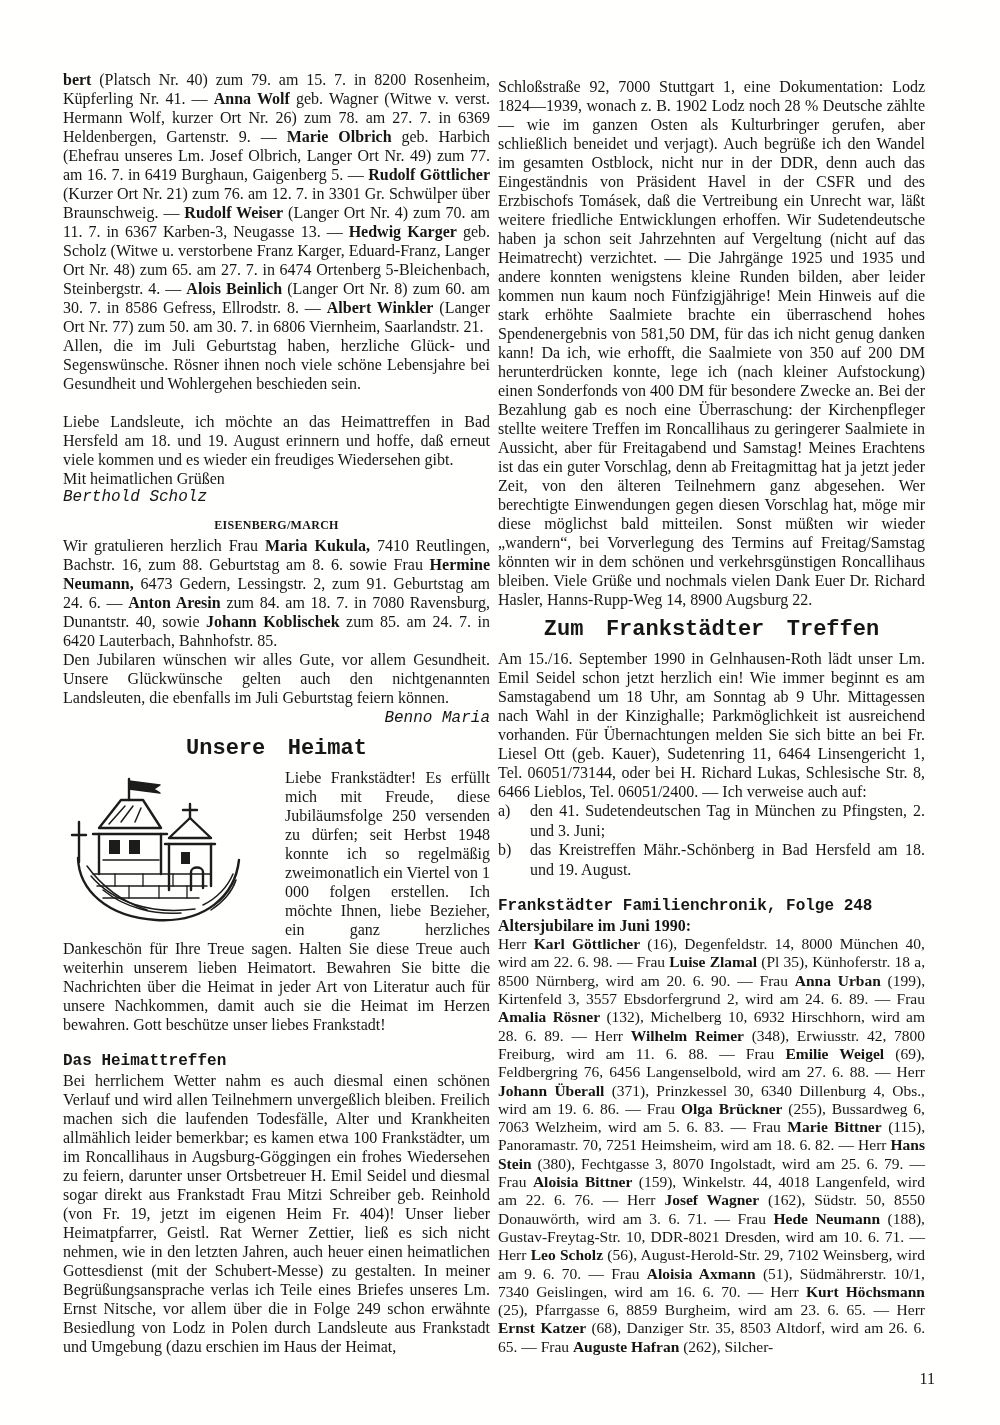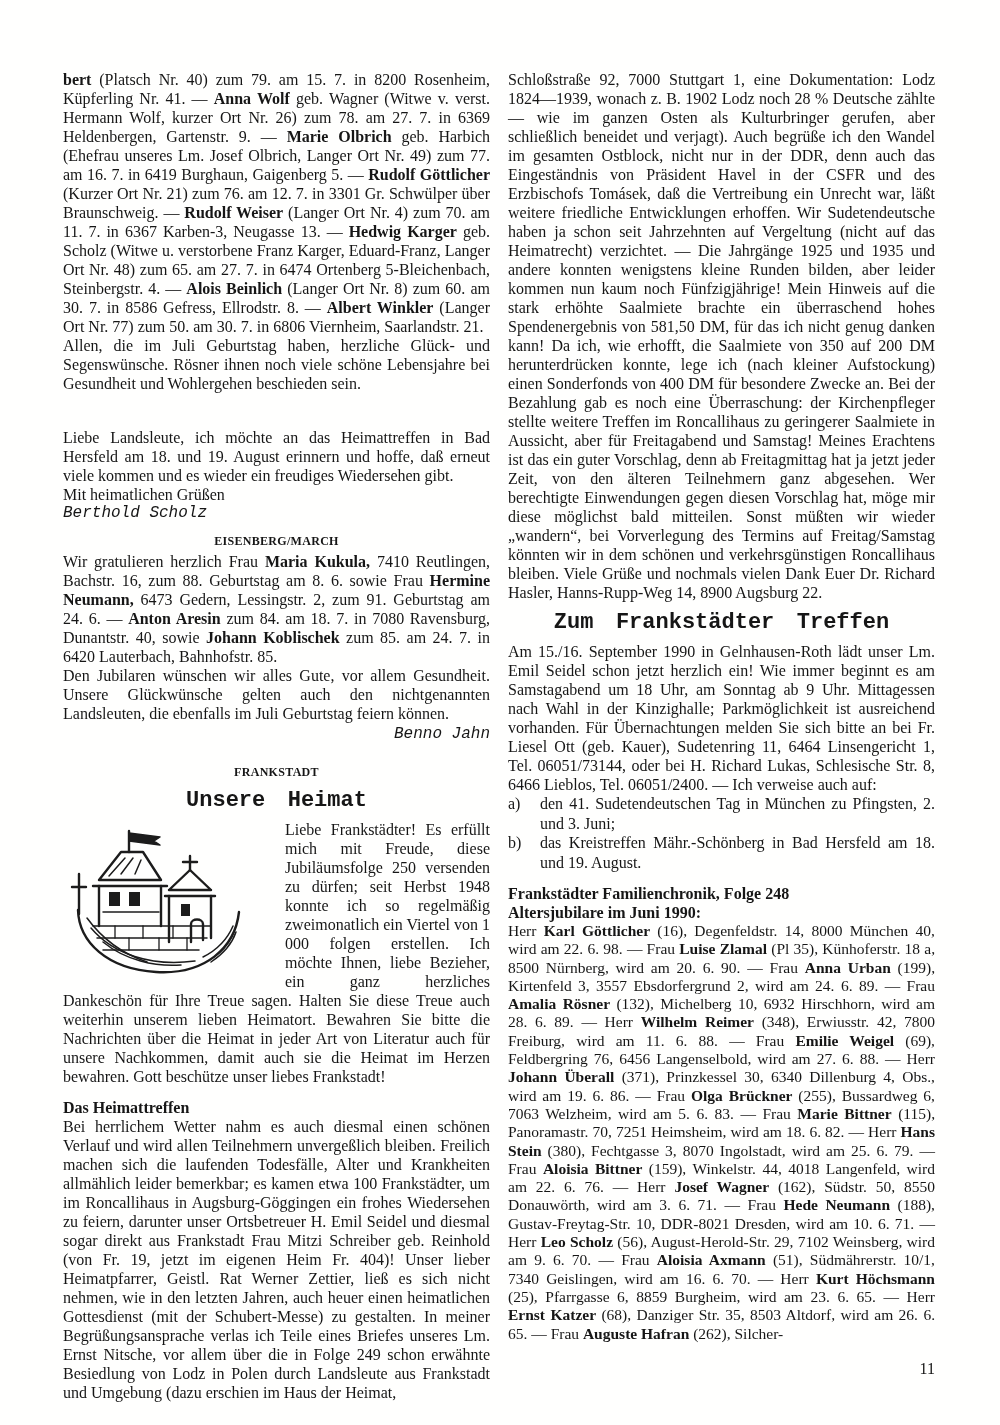--- a/index.html
+++ b/index.html
@@ -1,57 +1,56 @@
 <!DOCTYPE html>
 <html lang="de"><head>
 <meta charset="utf-8">
 <style>
   html,body{margin:0;padding:0;background:#ffffff;}
   .page{position:relative;width:1000px;height:1425px;background:#fffffe;overflow:hidden;
         font-family:"Liberation Serif","DejaVu Serif",serif;color:#161616;}
-  .columns{position:absolute;left:63px;top:70px;width:872px;display:flex;gap:18px;}
+  .columns{position:absolute;left:63px;top:70px;width:872px;display:flex;gap:8px;align-items:flex-end;}
   .col{width:427px;}
   .para{margin:0;font-size:16px;line-height:19px;text-align:justify;}
-  .para.sp{margin-top:35px;}
+  .para.sp{margin-top:19px;}
   .chron{font-size:15.5px;line-height:18.3px;font-family:Liberation Serif, serif;}
   .b{font-weight:bold;}
   .i{font-style:italic;font-family:Liberation Mono, monospace;}
   .sec-head{margin:11px 0 3px;font-size:12px;font-weight:bold;text-align:center;letter-spacing:.3px;}
   .sec-head.sp{margin-top:21px;}
   .big-head{margin:8px 0 7px;font-size:22px;font-weight:bold;text-align:center;word-spacing:.42em;font-family:Liberation Mono, monospace;}
   .sub-head{margin:0;font-size:16px;line-height:19px;font-weight:bold;text-align:left;}
-  .sub-head.sp{margin-top:12px;}
+  .sub-head.sp{margin-top:18px;font-family:Liberation Mono, monospace;}
   .sig{margin:0;font-size:16px;line-height:19px;text-align:right;}
   .sigline{margin:0;font-size:16px;line-height:19px;display:flex;justify-content:space-between;flex-direction:column;}
   .li{margin:0;font-size:16px;line-height:19.5px;display:flex;}
   .li .marker{flex:0 0 32px;}
   .li .li-text{flex:1;text-align:justify;}
   .figure-wrap{overflow:visible;}
   .figure-wrap .para{text-align:justify;}
   .castle{float:left;width:196px;height:152px;margin:6px 26px 2px 0;}
-  .page-number{position:absolute;right:65px;bottom:47px;font-size:16px;}
+  .page-number{position:absolute;right:65px;bottom:37px;font-size:16px;}
 </style>
 </head>
 <body>
 
 <div class="page">
   <div class="columns">
     <div class="col">
         <p class="para"><span class="b">bert</span><span> (Platsch Nr. 40) zum 79. am 15. 7. in 8200 Rosenheim, Küpferling Nr. 41. — </span><span class="b">Anna Wolf</span><span> geb. Wagner (Witwe v. verst. Hermann Wolf, kurzer Ort Nr. 26) zum 78. am 27. 7. in 6369 Heldenbergen, Gartenstr. 9. — </span><span class="b">Marie Olbrich</span><span> geb. Harbich (Ehefrau unseres Lm. Josef Olbrich, Langer Ort Nr. 49) zum 77. am 16. 7. in 6419 Burghaun, Gaigenberg 5. — </span><span class="b">Rudolf Göttlicher</span><span> (Kurzer Ort Nr. 21) zum 76. am 12. 7. in 3301 Gr. Schwülper über Braunschweig. — </span><span class="b">Rudolf Weiser</span><span> (Langer Ort Nr. 4) zum 70. am 11. 7. in 6367 Karben-3, Neugasse 13. — </span><span class="b">Hedwig Karger</span><span> geb. Scholz (Witwe u. verstorbene Franz Karger, Eduard-Franz, Langer Ort Nr. 48) zum 65. am 27. 7. in 6474 Ortenberg 5-Bleichenbach, Steinbergstr. 4. — </span><span class="b">Alois Beinlich</span><span> (Langer Ort Nr. 8) zum 60. am 30. 7. in 8586 Gefress, Ellrodstr. 8. — </span><span class="b">Albert Winkler</span><span> (Langer Ort Nr. 77) zum 50. am 30. 7. in 6806 Viernheim, Saarlandstr. 21.</span></p>
         <p class="para"><span>Allen, die im Juli Geburtstag haben, herzliche Glück- und Segenswünsche. Rösner ihnen noch viele schöne Lebensjahre bei Gesundheit und Wohlergehen beschieden sein.</span></p>
         <p class="para sp"><span>Liebe Landsleute, ich möchte an das Heimattreffen in Bad Hersfeld am 18. und 19. August erinnern und hoffe, daß erneut viele kommen und es wieder ein freudiges Wiedersehen gibt.</span></p>
         <p class="sigline">
           <span>Mit heimatlichen Grüßen</span>
           <span class="i">Berthold Scholz</span>
         </p>
         <div class="sec-head">EISENBERG/MARCH</div>
         <p class="para"><span>Wir gratulieren herzlich Frau </span><span class="b">Maria Kukula,</span><span> 7410 Reutlingen, Bachstr. 16, zum 88. Geburtstag am 8. 6. sowie Frau </span><span class="b">Hermine Neumann,</span><span> 6473 Gedern, Lessingstr. 2, zum 91. Geburtstag am 24. 6. — </span><span class="b">Anton Aresin</span><span> zum 84. am 18. 7. in 7080 Ravensburg, Dunantstr. 40, sowie </span><span class="b">Johann Koblischek</span><span> zum 85. am 24. 7. in 6420 Lauterbach, Bahnhofstr. 85.</span></p>
         <p class="para"><span>Den Jubilaren wünschen wir alles Gute, vor allem Gesundheit. Unsere Glückwünsche gelten auch den nichtgenannten Landsleuten, die ebenfalls im Juli Geburtstag feiern können.</span></p>
-        <p class="sig"><span class="i">Benno Jahn</span></p>
-        <div class="sec-head sp">FRANKSTADT</div>
+        <p class="sig"><span class="i">Benno Maria</span></p>
         <div class="big-head">Unsere Heimat</div>
         <div class="figure-wrap">
   <svg class="castle" viewBox="0 0 196 152" aria-hidden="true">
     <g fill="none" stroke="#1c1c1c" stroke-width="2.4" stroke-linecap="round" stroke-linejoin="round">
       <path d="M15,84 C16,116 44,143 93,146 C142,149 172,122 176,86"></path>
       <path d="M24,92 C40,114 60,128 84,136" stroke-width="1.5"></path>
       <path d="M28,102 C50,128 88,141 132,135" stroke-width="1.5"></path>
       <path d="M40,116 C62,134 92,141 118,139" stroke-width="1.5"></path>
       <path d="M140,131 C154,124 164,114 170,100" stroke-width="1.5"></path>
       <path d="M148,136 C160,128 169,118 173,106" stroke-width="1.5"></path>

